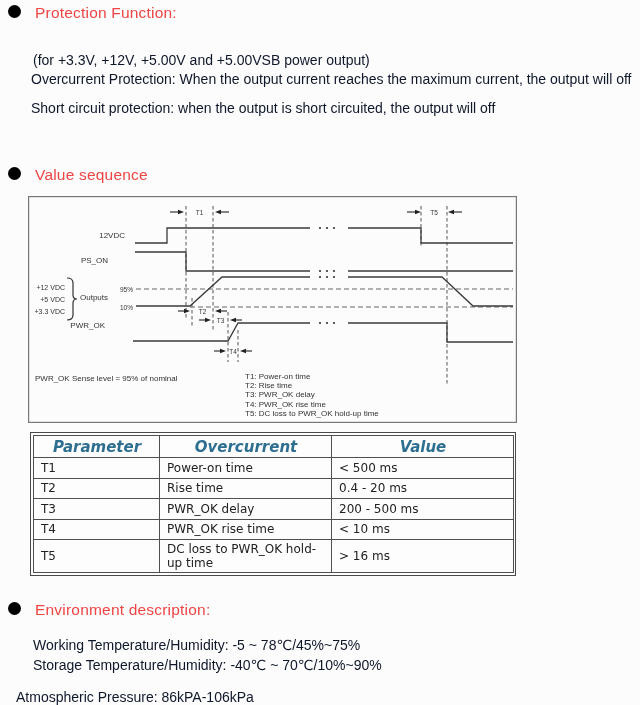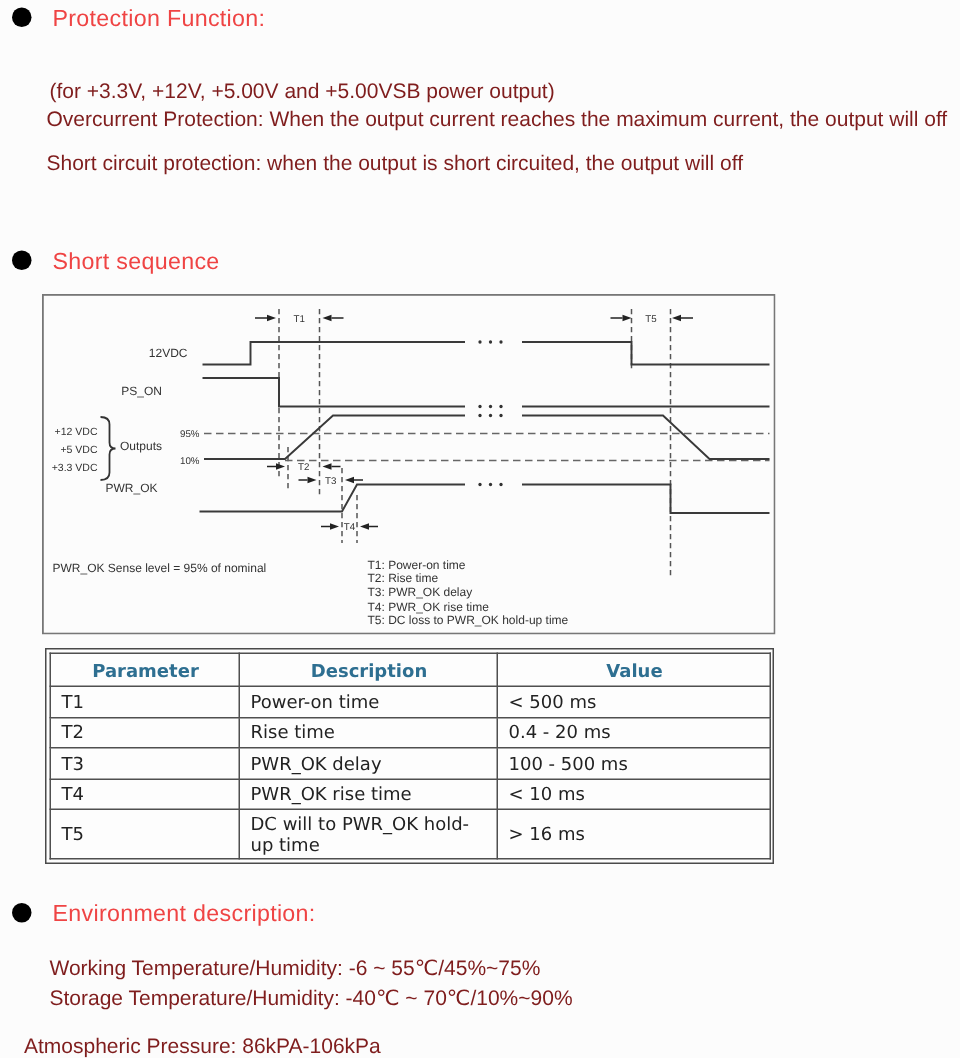--- a/index.html
+++ b/index.html
@@ -4,51 +4,51 @@
 <style>
   html,body{margin:0;padding:0;}
   body{
     width:640px;height:705px;position:relative;overflow:hidden;
     background:#fcfcfc;
     font-family:"Liberation Sans","DejaVu Sans",sans-serif;
     color:#1b1b1b;
   }
   .bullet{position:absolute;left:8px;width:13px;height:13px;border-radius:50%;background:#000;}
   .h{position:absolute;left:35px;font-size:15.5px;color:#ef4444;letter-spacing:.2px;white-space:nowrap;}
-  .p{position:absolute;left:31px;font-size:14px;color:#7f1d1d;white-space:nowrap;text-align:center;}
+  .p{position:absolute;left:31px;font-size:14px;color:#0f172a;white-space:nowrap;text-align:center;}
   .diagram{position:absolute;left:28px;top:196px;width:489px;height:227px;}
   svg text{font-family:"Liberation Sans","DejaVu Sans",sans-serif;fill:#333;}
   .sig{stroke:#3a3a3a;stroke-width:1.3;fill:none;}
   .dashH{stroke:#666;stroke-width:1;fill:none;stroke-dasharray:5,3;}
   .dashV{stroke:#555;stroke-width:1;fill:none;stroke-dasharray:3.5,2.5;}
   .mk{stroke:#222;stroke-width:1.1;}
   .mkh{fill:#222;stroke:none;}
   .table-wrap{
     position:absolute;left:30px;top:432px;width:486px;height:144px;
     border:1.5px solid #4a4a4a;background:#fdfdfd;padding:2px;box-sizing:border-box;
   }
   table{width:100%;height:100%;border-collapse:collapse;table-layout:fixed;
     font-family:"DejaVu Sans","Liberation Sans",sans-serif;font-size:12px;color:#222;}
   th,td{border:1px solid #4f4f4f;padding:1px 6px 1px 7px;vertical-align:middle;overflow:hidden;}
-  th{color:#2e6f91;font-weight:bold;text-align:center;font-size:12px;}
+  th{color:#2e6f91;font-weight:bold;text-align:center;font-size:15px;font-style:italic;}
   td{text-align:left;}
   tr.hd{height:22px;} tr.r{height:20px;} tr.r5{height:32px;}
   td.desc{line-height:14px;}
 </style>
 </head>
 <body>
 
 <span class="bullet" style="top:5px"></span>
 <div class="h" style="top:4px">Protection Function:</div>
 <div class="p" style="top:52px;left:33px">(for +3.3V, +12V, +5.00V and +5.00VSB power output)</div>
 <div class="p" style="top:71px">Overcurrent Protection: When the output current reaches the maximum current, the output will off</div>
 <div class="p" style="top:100px">Short circuit protection: when the output is short circuited, the output will off</div>
 
 <span class="bullet" style="top:167px"></span>
-<div class="h" style="top:166px">Short sequence</div>
+<div class="h" style="top:166px">Value sequence</div>
 
 <svg class="diagram" viewBox="0 0 489 227">
   <rect x="0.6" y="0.6" width="487.8" height="225.8" fill="none" stroke="#777" stroke-width="1.2"></rect>
 
   <path class="dashV" d="M158,10 V122"></path>
   <path class="dashV" d="M164,102 V132"></path>
   <path class="dashV" d="M185,10 V134"></path>
   <path class="dashV" d="M200,116 V166"></path>
   <path class="dashV" d="M210,134 V166"></path>
   <path class="dashV" d="M393,10 V51"></path>
@@ -141,51 +141,51 @@
 <div class="table-wrap">
   <table>
     <colgroup>
         <col style="width:126px">
         <col style="width:172px">
         <col style="width:182px">
       </colgroup>
     <thead>
       <tr class="hd">
         <th>Parameter</th>
-        <th>Description</th>
+        <th>Overcurrent</th>
         <th>Value</th>
       </tr>
     </thead>
     <tbody>
       <tr class="r">
         <td>T1</td>
         <td class="desc">Power-on time</td>
         <td>&lt; 500 ms</td>
       </tr>
       <tr class="r">
         <td>T2</td>
         <td class="desc">Rise time</td>
         <td>0.4 - 20 ms</td>
       </tr>
       <tr class="r">
         <td>T3</td>
         <td class="desc">PWR_OK delay</td>
-        <td>100 - 500 ms</td>
+        <td>200 - 500 ms</td>
       </tr>
       <tr class="r">
         <td>T4</td>
         <td class="desc">PWR_OK rise time</td>
         <td>&lt; 10 ms</td>
       </tr>
       <tr class="r5">
         <td>T5</td>
-        <td class="desc">DC will to PWR_OK hold-up time</td>
+        <td class="desc">DC loss to PWR_OK hold-up time</td>
         <td>&gt; 16 ms</td>
       </tr>
     </tbody>
   </table>
 </div>
 
 <span class="bullet" style="top:602px"></span>
 <div class="h" style="top:601px">Environment description:</div>
-<div class="p" style="top:637px;left:33px">Working Temperature/Humidity: -6 ~ 55℃/45%~75%</div>
+<div class="p" style="top:637px;left:33px">Working Temperature/Humidity: -5 ~ 78℃/45%~75%</div>
 <div class="p" style="top:657px;left:33px">Storage Temperature/Humidity: -40℃ ~ 70℃/10%~90%</div>
 <div class="p" style="top:689px;left:16px">Atmospheric Pressure: 86kPA-106kPa</div>
 
 </body></html>

